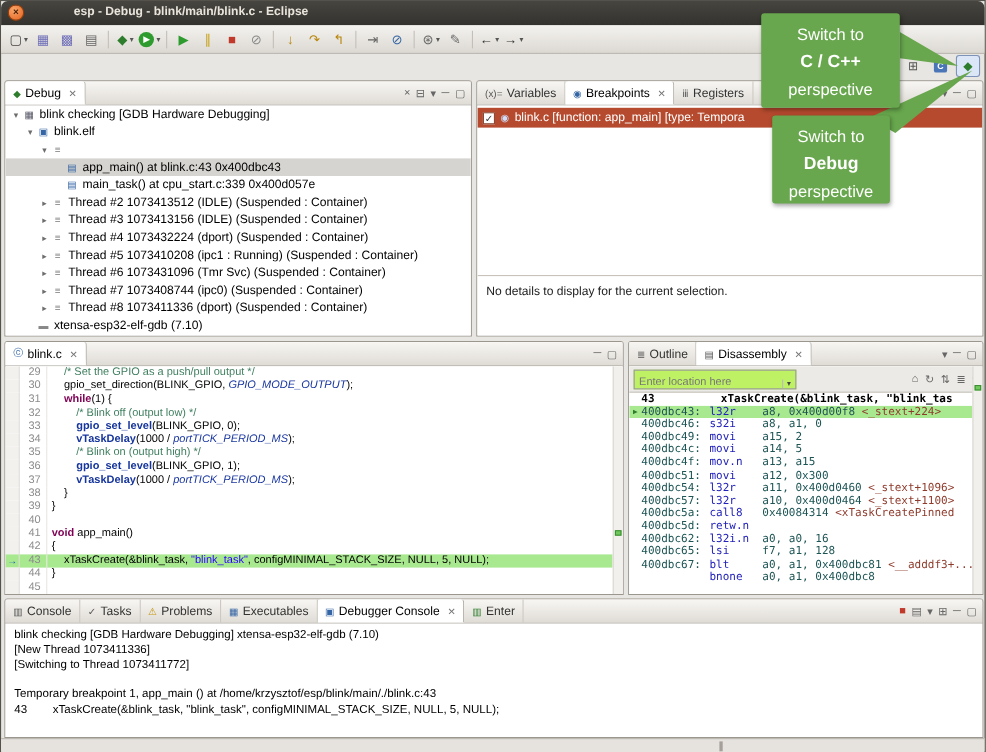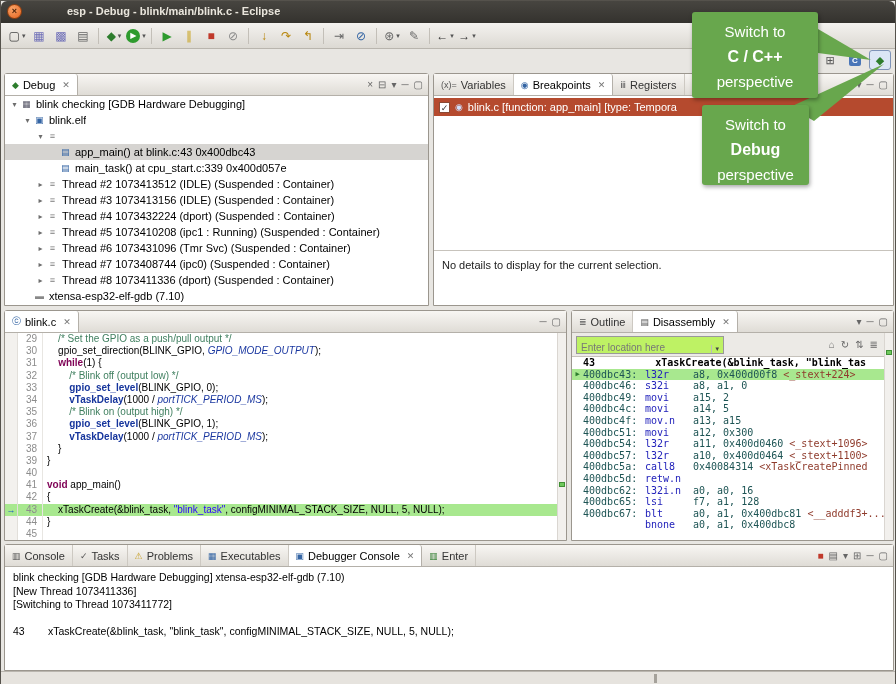--- a/index.html
+++ b/index.html
@@ -425,20 +425,21 @@
           <span style="color:#666">⊞</span>
           <span style="color:#666">─</span>
           <span style="color:#666">▢</span>
         </div>
     </div>
     <div class="pbody conbody">
         <div class="conline">blink checking [GDB Hardware Debugging] xtensa-esp32-elf-gdb (7.10)</div>
         <div class="conline">[New Thread 1073411336]</div>
         <div class="conline">[Switching to Thread 1073411772]</div>
         <div class="conline">&nbsp;</div>
+        <div class="conline">Temporary breakpoint 1, app_main () at /home/krzysztof/esp/blink/main/./blink.c:43</div>
         <div class="conline">43        xTaskCreate(&amp;blink_task, "blink_task", configMINIMAL_STACK_SIZE, NULL, 5, NULL);</div>
       </div>
   </div>
 
   <div class="statusbar"></div>
   <div class="grip"></div>
 
   <svg class="arrowsvg">
     <polygon points="817,28 817,52 870,59" fill="#68a74d"></polygon>
     <polygon points="789,106 813,120 883,63" fill="#68a74d"></polygon>

